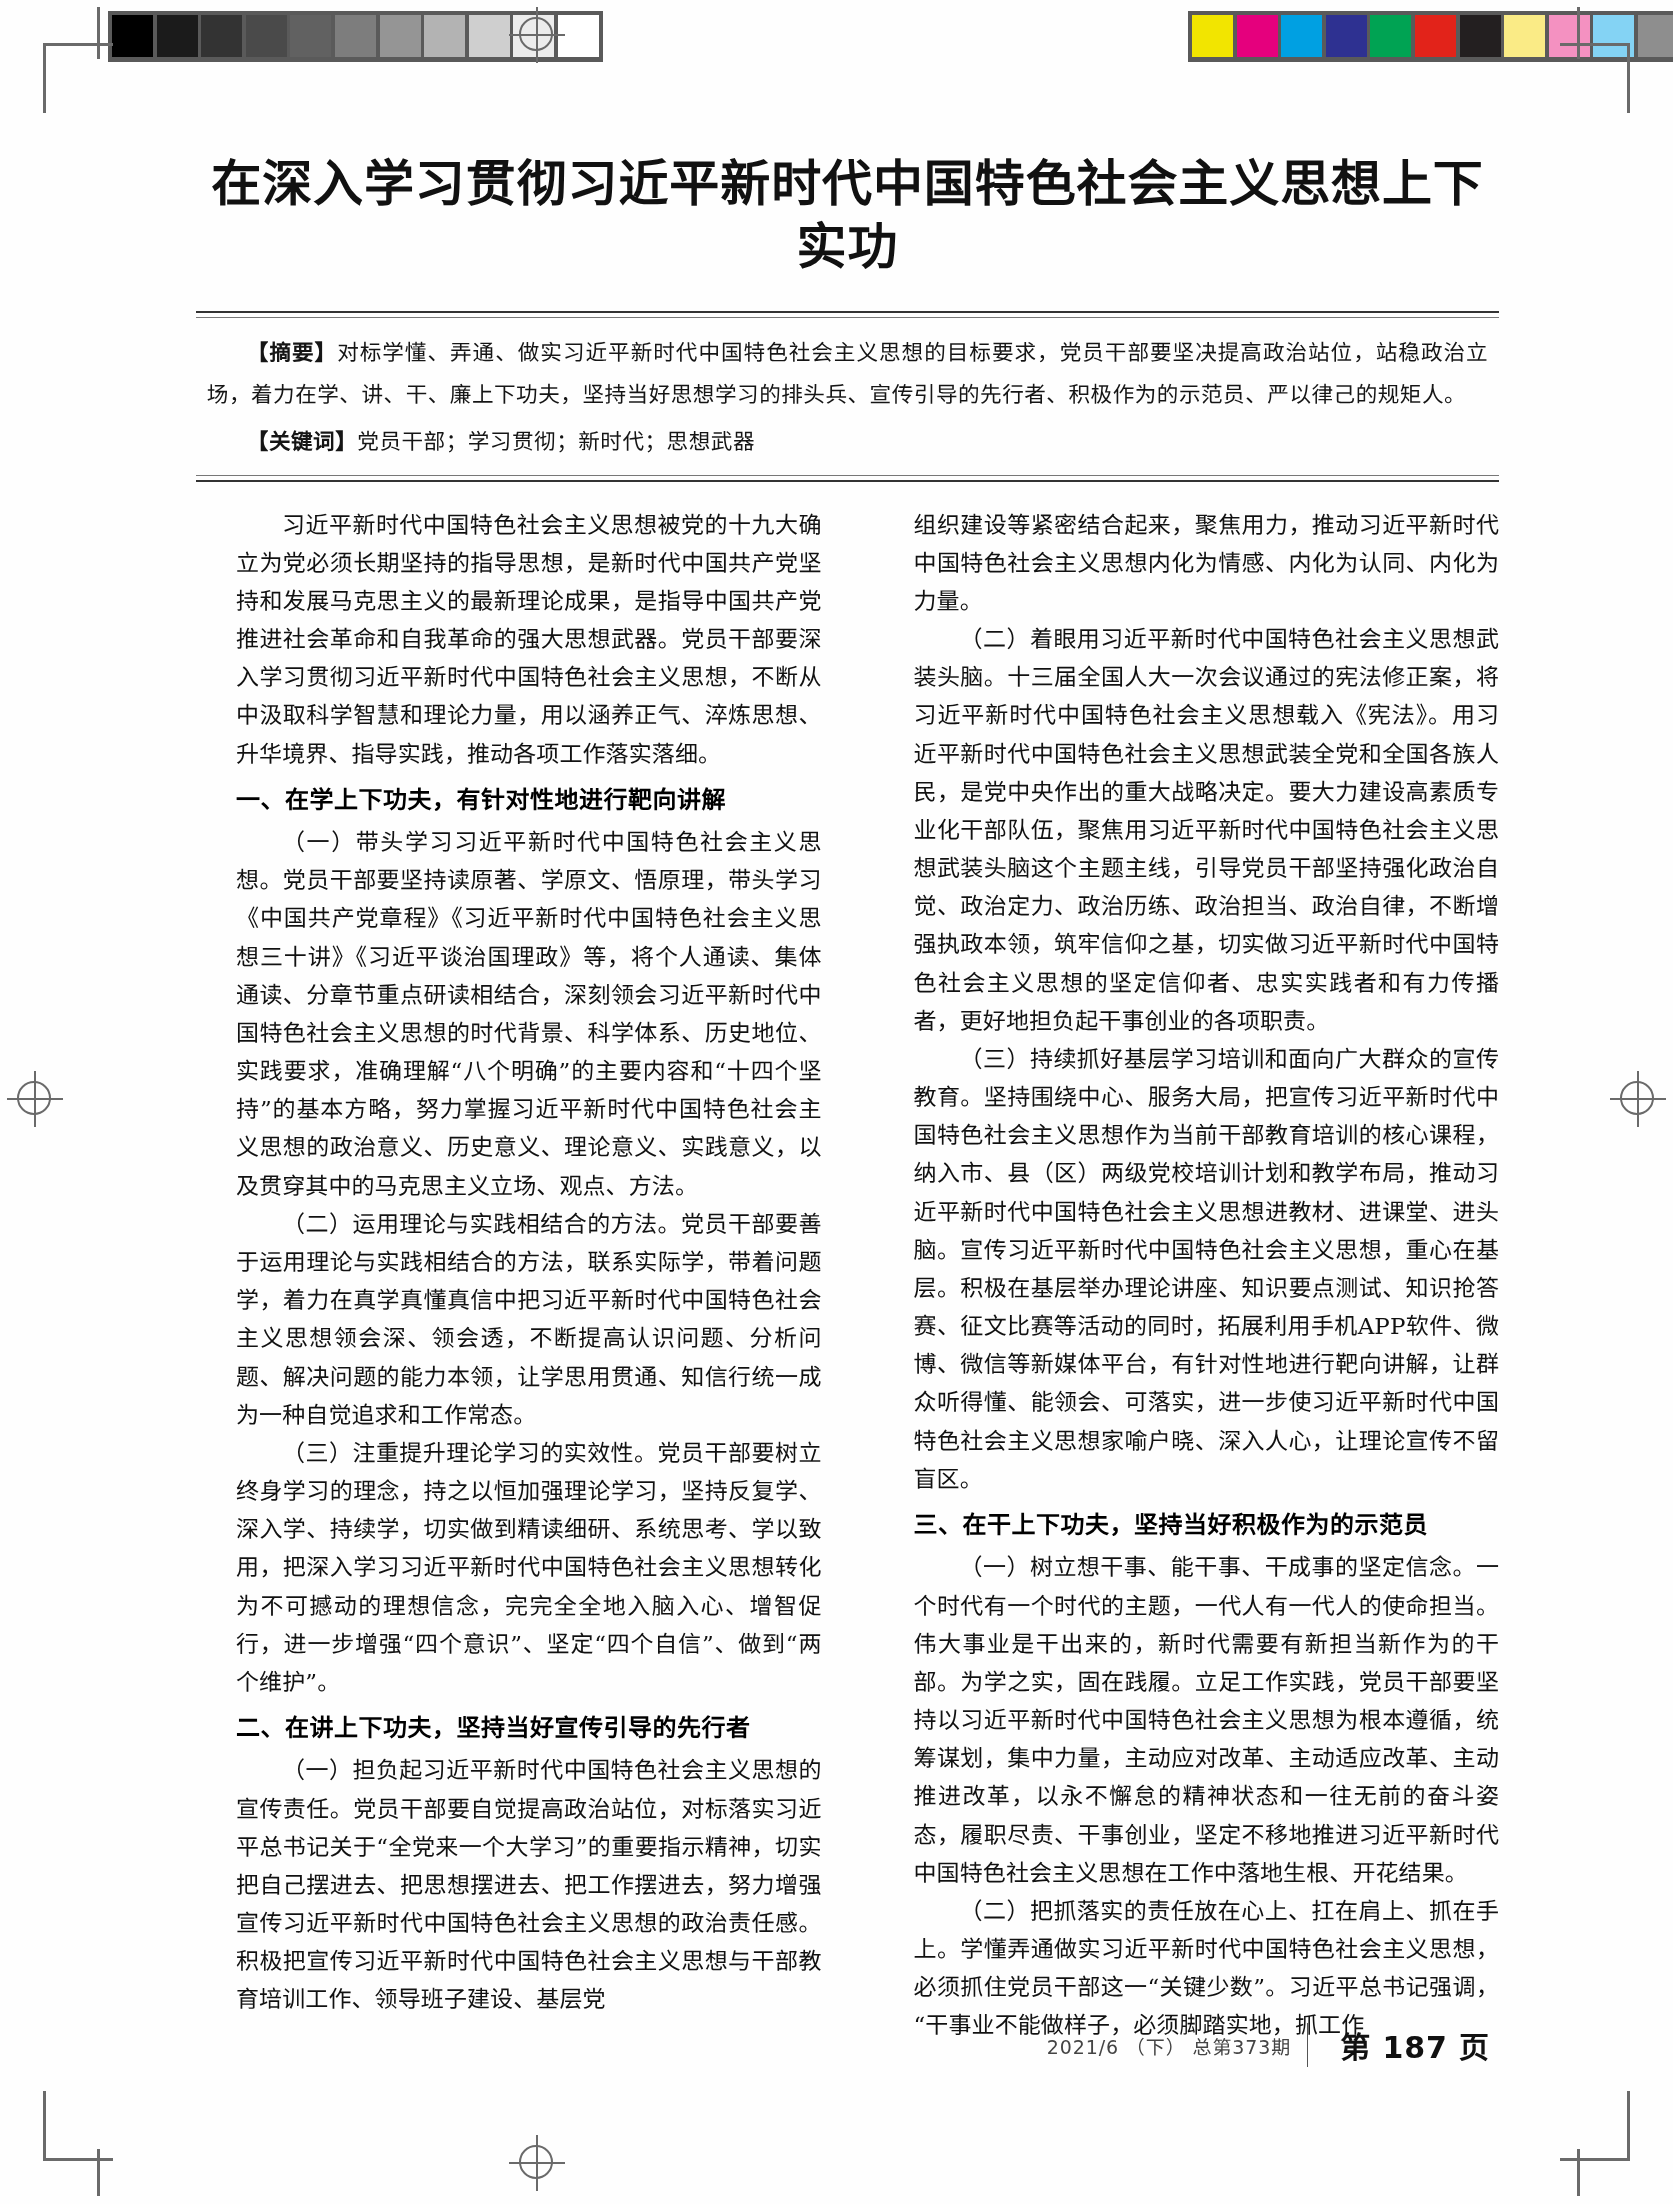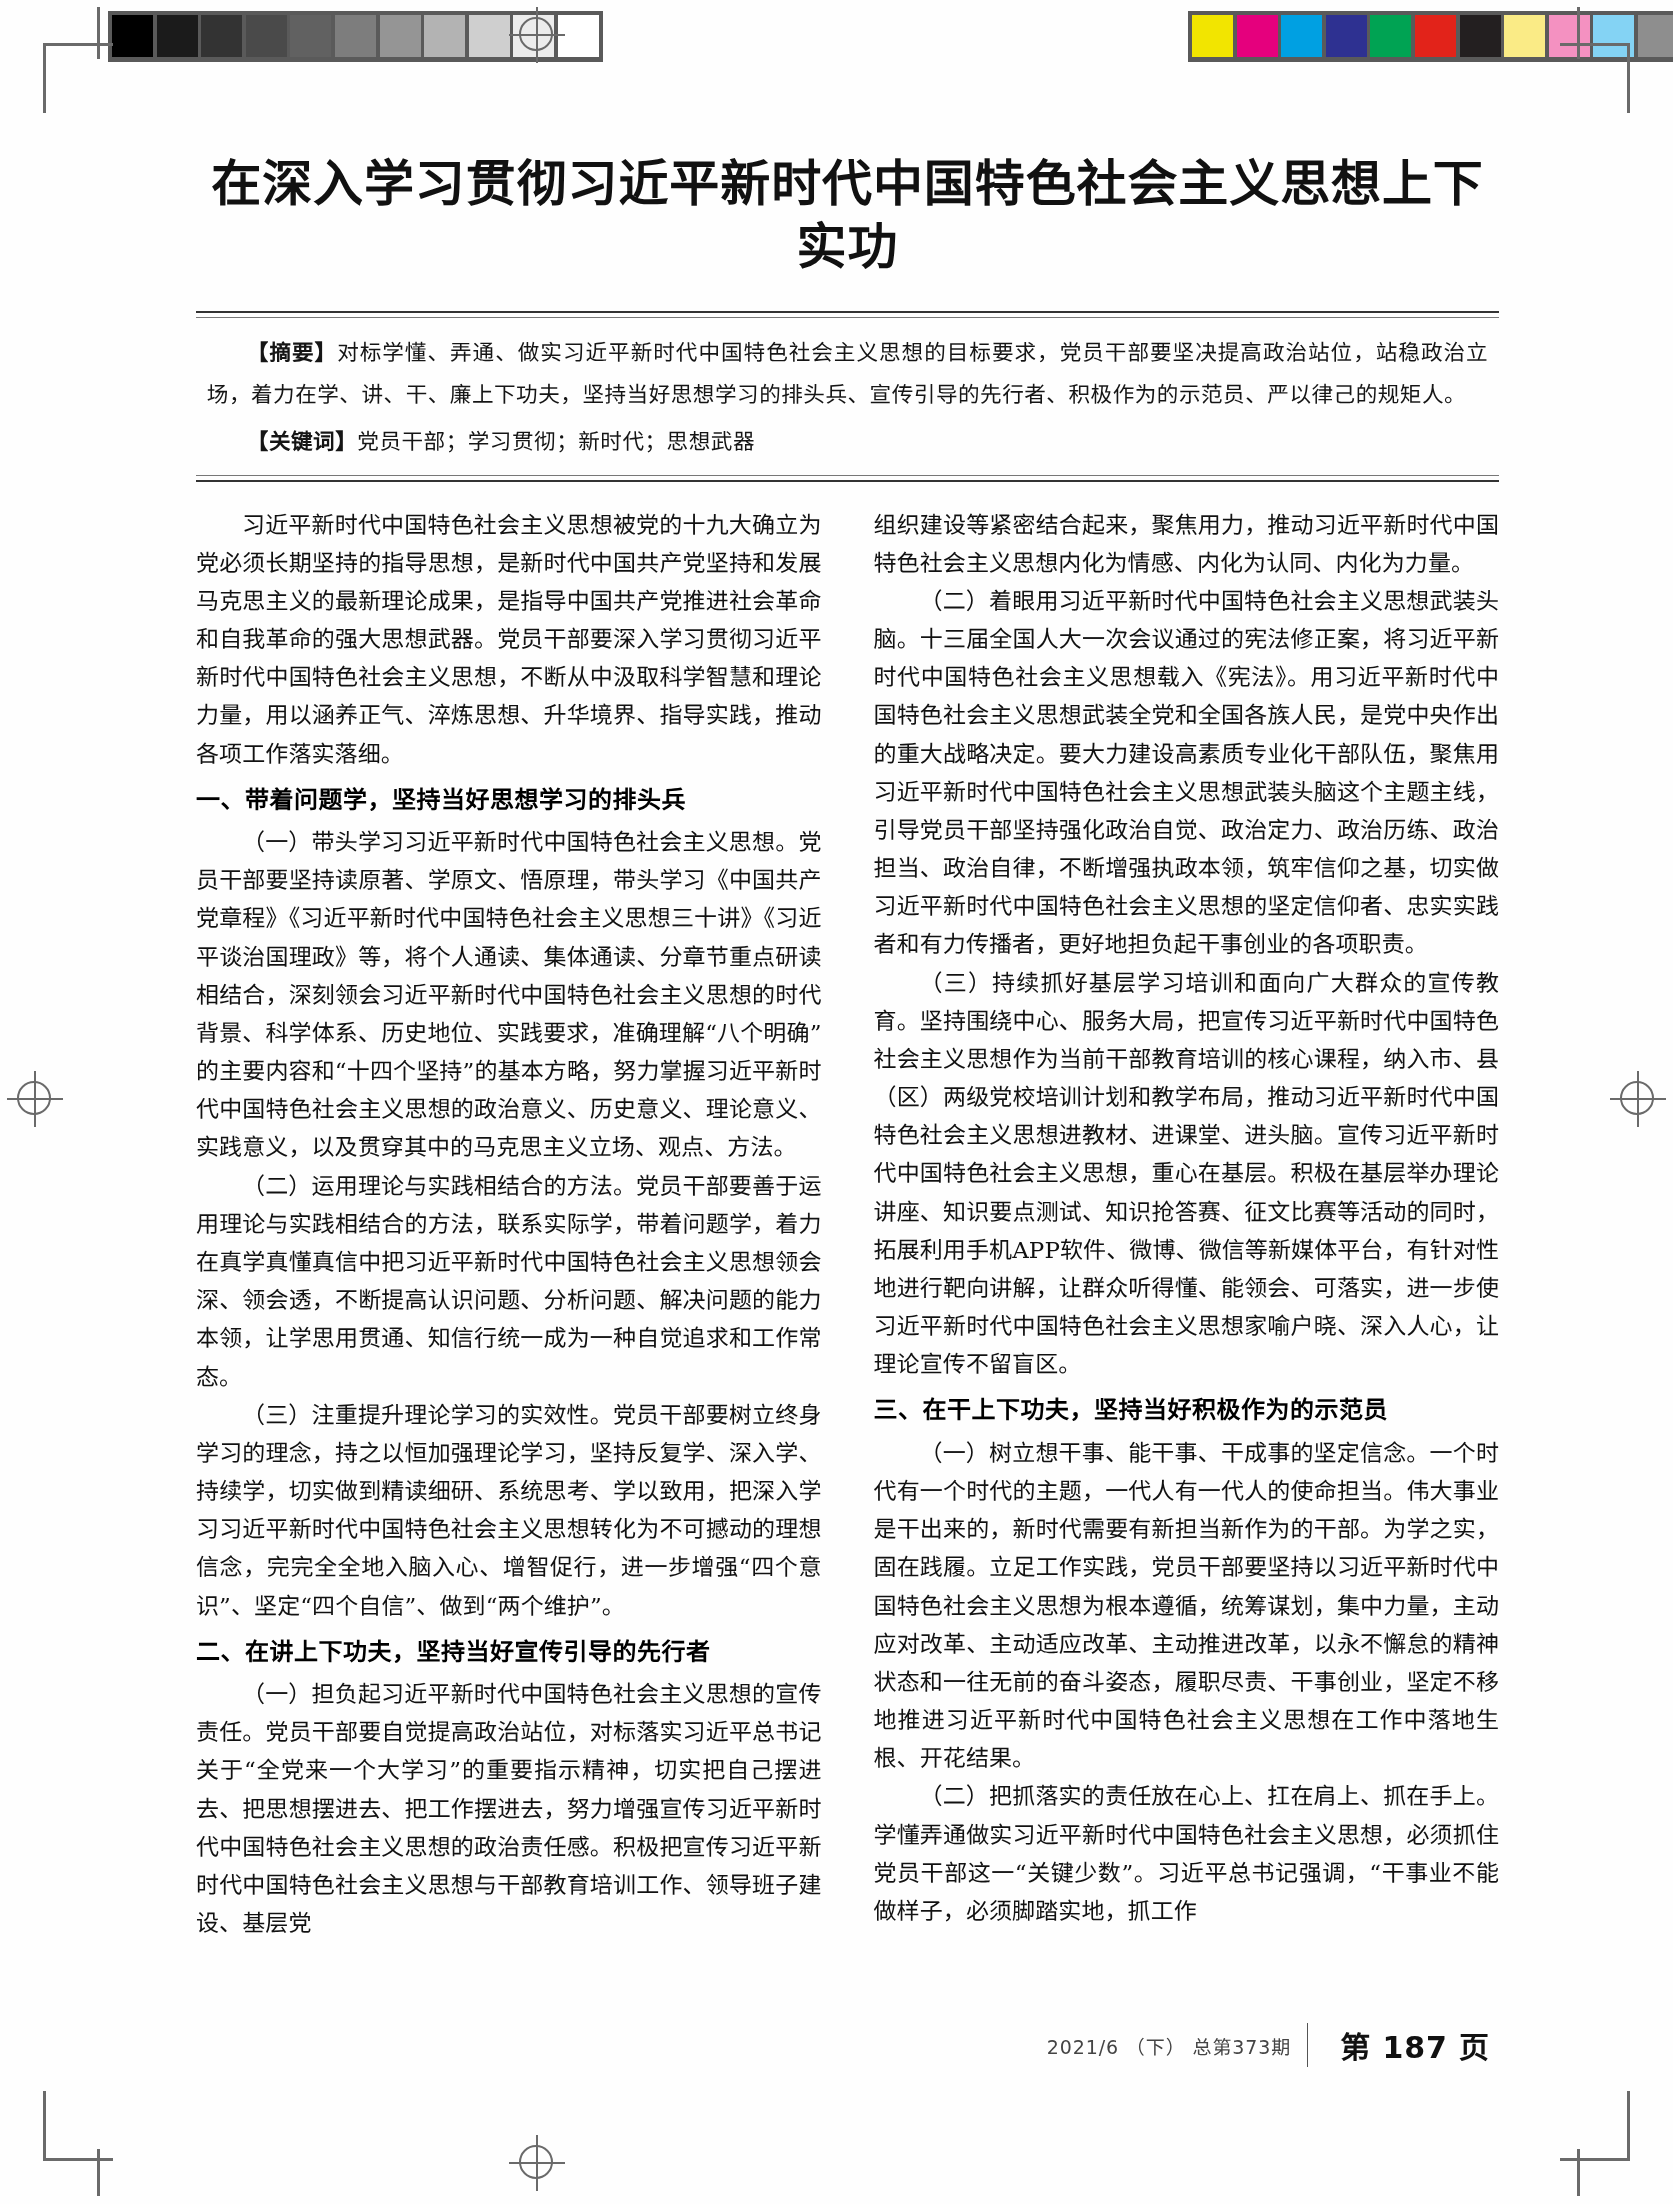--- a/index.html
+++ b/index.html
@@ -105,21 +105,21 @@
   }
   .abs-para + .abs-para{margin-top:5.4px;}
   .abs-label{font-weight:bold;}
 
   
   #columns{
     margin-top:23.4px;
     display:flex;
     gap:52px;
   }
-  .col{width:626px;}
+  .col{width:626px;margin-left:40px;}
 
   .body-para{
     font-family:"DejaVu Serif","Liberation Serif",serif;
     font-size:23px;
     line-height:1.66;
     color:#111;
     text-align:justify;
     text-justify:inter-ideograph;
     margin:0;
     text-indent:46px;
@@ -251,21 +251,21 @@
         <p class="abs-para"><span class="abs-label">【摘要】</span><span>对标学懂、弄通、做实习近平新时代中国特色社会主义思想的目标要求，党员干部要坚决提高政治站位，站稳政治立场，着力在学、讲、干、廉上下功夫，坚持当好思想学习的排头兵、宣传引导的先行者、积极作为的示范员、严以律己的规矩人。</span></p>
         <p class="abs-para"><span class="abs-label">【关键词】</span><span>党员干部；学习贯彻；新时代；思想武器</span></p>
       </div>
       <div class="inner-rule-bot"></div>
     </div>
 
     <div id="columns">
 
       <div class="col">
         <p class="body-para">习近平新时代中国特色社会主义思想被党的十九大确立为党必须长期坚持的指导思想，是新时代中国共产党坚持和发展马克思主义的最新理论成果，是指导中国共产党推进社会革命和自我革命的强大思想武器。党员干部要深入学习贯彻习近平新时代中国特色社会主义思想，不断从中汲取科学智慧和理论力量，用以涵养正气、淬炼思想、升华境界、指导实践，推动各项工作落实落细。</p>
-        <h2 class="sec-head">一、带着问题学，坚持当好思想学习的排头兵</h2>
+        <h2 class="sec-head">一、在学上下功夫，有针对性地进行靶向讲解</h2>
         <p class="body-para">（一）带头学习习近平新时代中国特色社会主义思想。党员干部要坚持读原著、学原文、悟原理，带头学习《中国共产党章程》《习近平新时代中国特色社会主义思想三十讲》《习近平谈治国理政》等，将个人通读、集体通读、分章节重点研读相结合，深刻领会习近平新时代中国特色社会主义思想的时代背景、科学体系、历史地位、实践要求，准确理解“八个明确”的主要内容和“十四个坚持”的基本方略，努力掌握习近平新时代中国特色社会主义思想的政治意义、历史意义、理论意义、实践意义，以及贯穿其中的马克思主义立场、观点、方法。</p>
         <p class="body-para">（二）运用理论与实践相结合的方法。党员干部要善于运用理论与实践相结合的方法，联系实际学，带着问题学，着力在真学真懂真信中把习近平新时代中国特色社会主义思想领会深、领会透，不断提高认识问题、分析问题、解决问题的能力本领，让学思用贯通、知信行统一成为一种自觉追求和工作常态。</p>
         <p class="body-para">（三）注重提升理论学习的实效性。党员干部要树立终身学习的理念，持之以恒加强理论学习，坚持反复学、深入学、持续学，切实做到精读细研、系统思考、学以致用，把深入学习习近平新时代中国特色社会主义思想转化为不可撼动的理想信念，完完全全地入脑入心、增智促行，进一步增强“四个意识”、坚定“四个自信”、做到“两个维护”。</p>
         <h2 class="sec-head">二、在讲上下功夫，坚持当好宣传引导的先行者</h2>
         <p class="body-para">（一）担负起习近平新时代中国特色社会主义思想的宣传责任。党员干部要自觉提高政治站位，对标落实习近平总书记关于“全党来一个大学习”的重要指示精神，切实把自己摆进去、把思想摆进去、把工作摆进去，努力增强宣传习近平新时代中国特色社会主义思想的政治责任感。积极把宣传习近平新时代中国特色社会主义思想与干部教育培训工作、领导班子建设、基层党</p>
       </div>
 
       <div class="col">
         <p class="body-para cont">组织建设等紧密结合起来，聚焦用力，推动习近平新时代中国特色社会主义思想内化为情感、内化为认同、内化为力量。</p>
         <p class="body-para">（二）着眼用习近平新时代中国特色社会主义思想武装头脑。十三届全国人大一次会议通过的宪法修正案，将习近平新时代中国特色社会主义思想载入《宪法》。用习近平新时代中国特色社会主义思想武装全党和全国各族人民，是党中央作出的重大战略决定。要大力建设高素质专业化干部队伍，聚焦用习近平新时代中国特色社会主义思想武装头脑这个主题主线，引导党员干部坚持强化政治自觉、政治定力、政治历练、政治担当、政治自律，不断增强执政本领，筑牢信仰之基，切实做习近平新时代中国特色社会主义思想的坚定信仰者、忠实实践者和有力传播者，更好地担负起干事创业的各项职责。</p>

